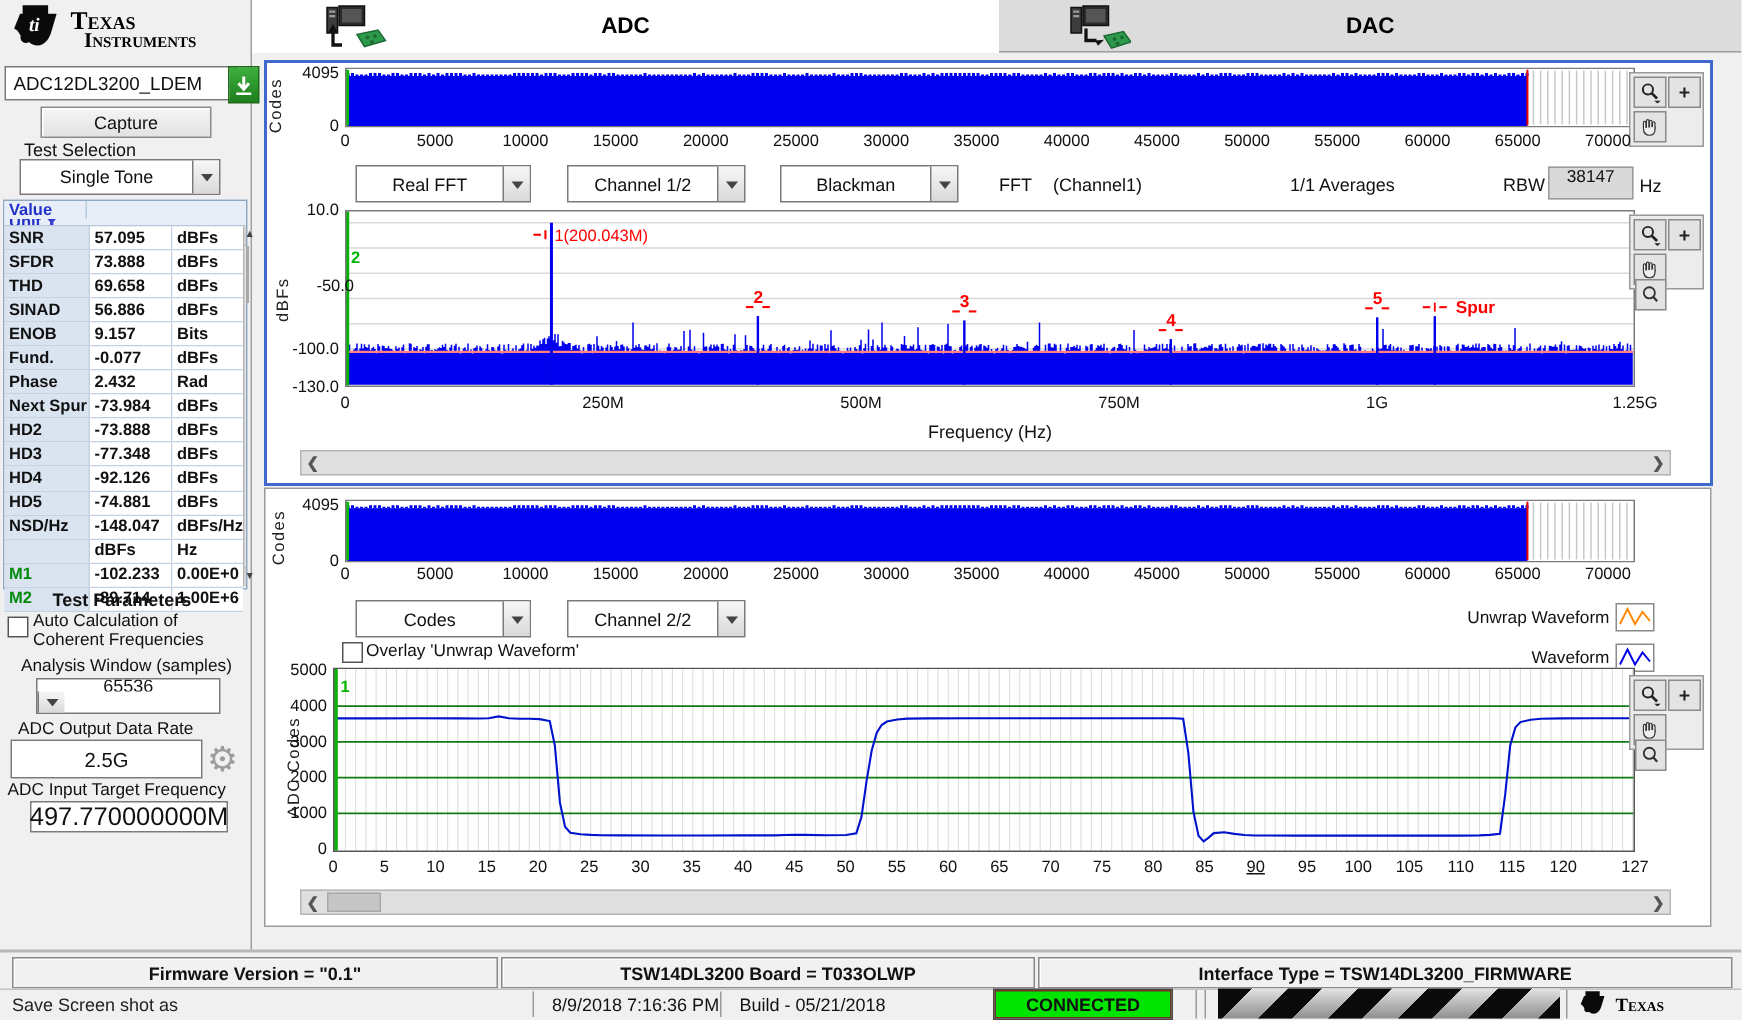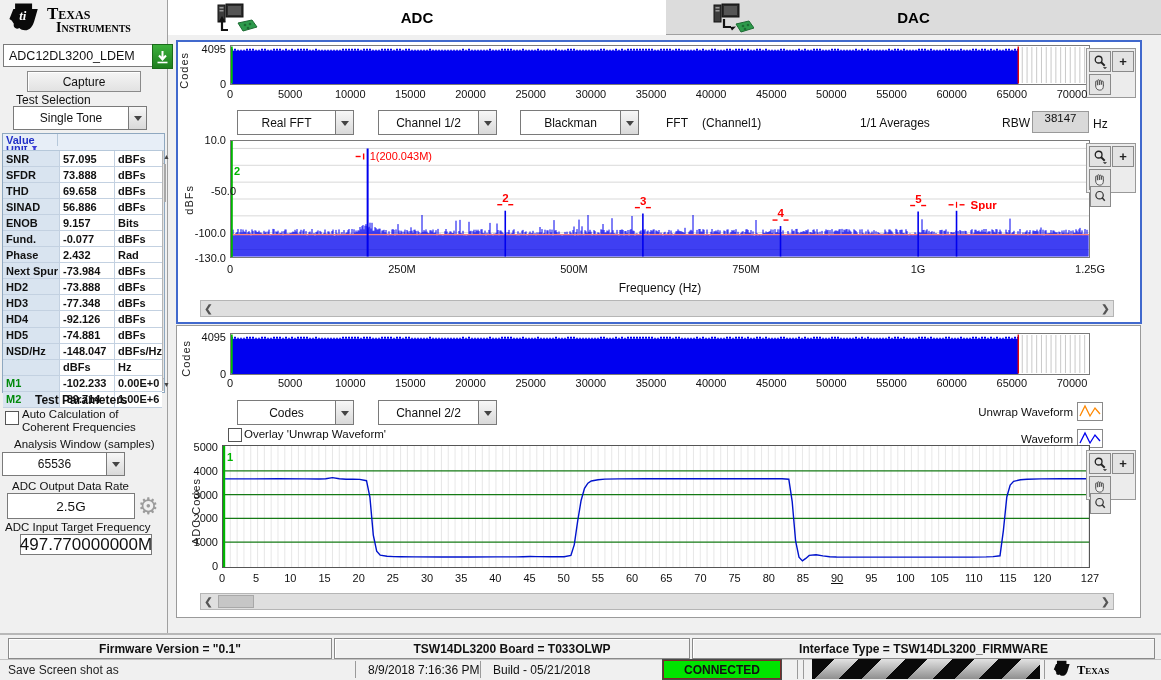--- a/index.html
+++ b/index.html
@@ -181,21 +181,21 @@
         <div style="position:absolute;bottom:0;left:0;right:0;height:12px;background:#d6d6d6;border-top:1px solid #b5b5b5;text-align:center;font-size:7px;color:#444;line-height:12px;">▼</div>
       </div>
     </div>
   </div>
 
   <div class="lbl bold" style="left:35px;top:393px;font-size:12px;">Test Parameters</div>
   <div class="cb" style="left:5px;top:411px;"></div>
   <div class="lbl" style="left:22px;top:408px;">Auto Calculation of</div>
   <div class="lbl" style="left:22px;top:421px;">Coherent Frequencies</div>
   <div class="lbl" style="left:14px;top:438px;">Analysis Window (samples)</div>
-  <div class="dd" style="left:2px;top:452px;width:121px;height:22px;">
+  <div class="dd" style="left:24px;top:452px;width:121px;height:22px;flex-direction:column;">
     <span class="dd-txt">65536</span>
     <span class="dd-btn">
         <i class="chev"></i>
       </span>
   </div>
   <div class="lbl" style="left:12px;top:480px;">ADC Output Data Rate</div>
   <div class="inp" style="left:7px;top:493px;width:126px;height:24px;font-size:13.5px;">
     <span>2.5G</span>
   </div>
   <div class="abs" style="left:138px;top:493px;font-size:23px;color:#9c9c9c;">⚙</div>

